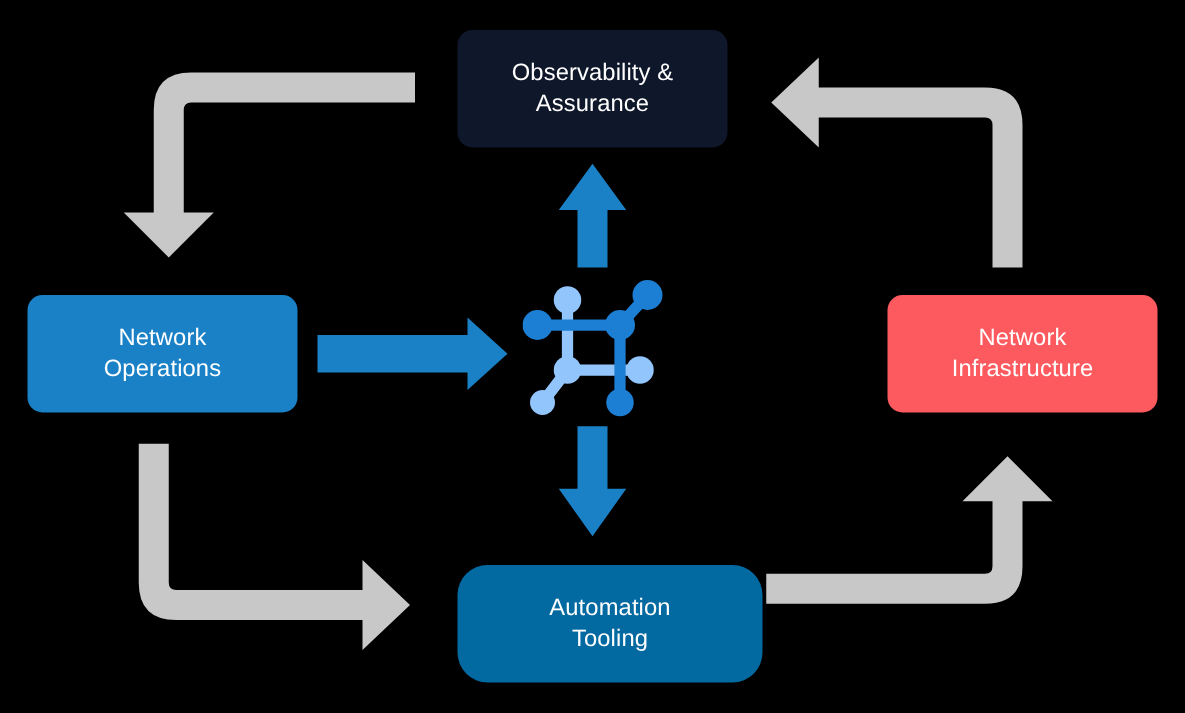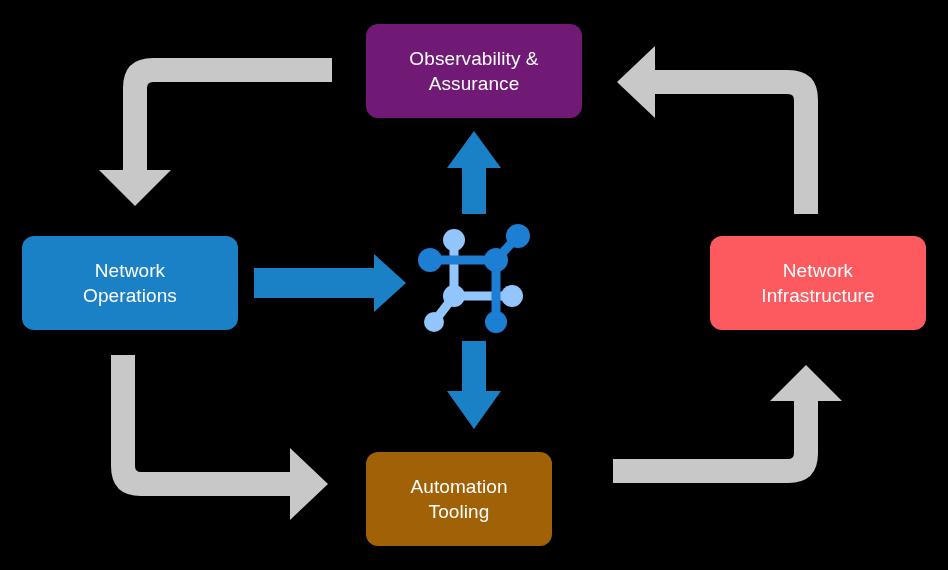--- a/index.html
+++ b/index.html
@@ -37,33 +37,34 @@
     line-height: 1.32;
     font-weight: 400;
     letter-spacing: 0.1px;
     box-sizing: border-box;
     padding: 4px 10px;
     white-space: pre-line;
     user-select: none;
   }
   #node-observability {
     left: 366px;  top: 24px;   width: 216px; height: 94px;
-    background: #701a75;
+    background: #0f172a;
   }
   #node-network-operations {
     left: 22px;   top: 236px;  width: 216px; height: 94px;
     background: #1b81c6;
   }
   #node-network-infrastructure {
     left: 710px;  top: 236px;  width: 216px; height: 94px;
     background: #fc5a5f;
   }
   #node-automation {
-    left: 366px;  top: 452px;  width: 186px; height: 94px;
-    background: #a16207;
+    left: 366px;  top: 452px;  width: 244px; height: 94px;
+    background: #0369a1;
+    border-radius: 24px;
   }
   #center-icon {
     position: absolute;
     left: 418px;
     top: 218px;
     width: 118px;
     height: 118px;
   }
   #center-icon svg { display: block; width: 118px; height: 118px; }
 </style>

